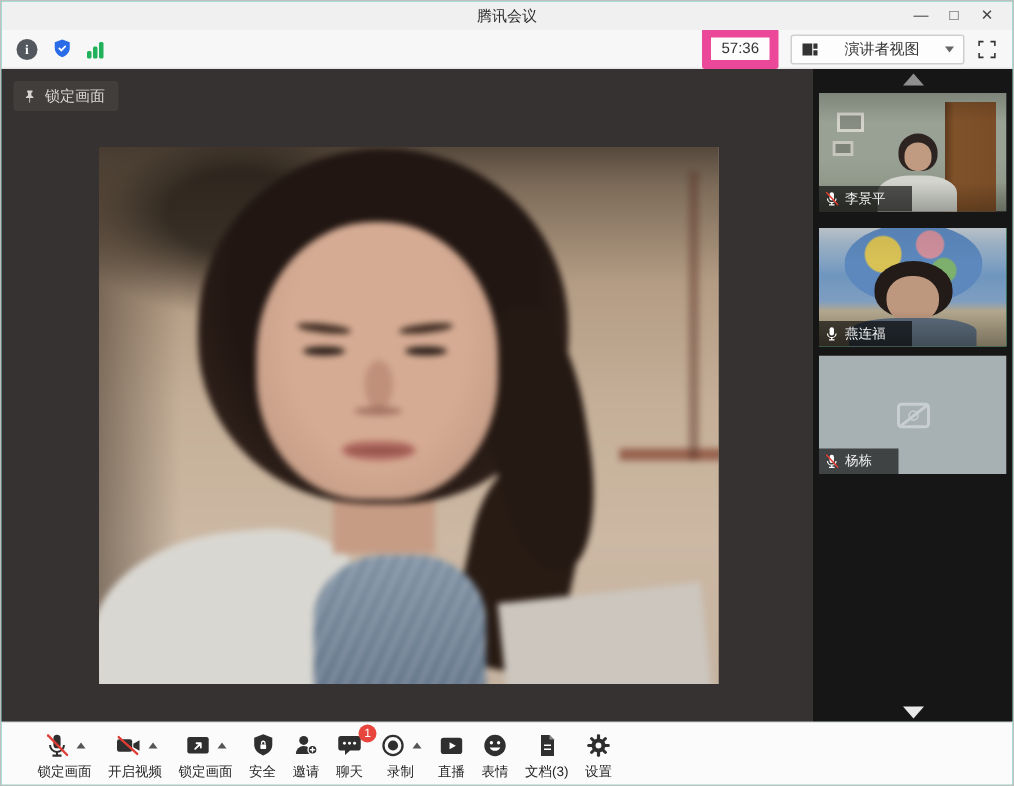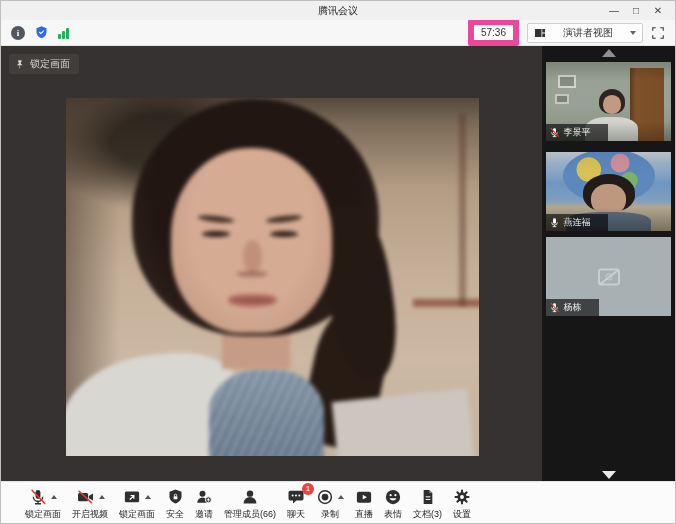--- a/index.html
+++ b/index.html
@@ -323,29 +323,20 @@
         <svg width="18" height="18" viewBox="0 0 24 24">
           <circle cx="10" cy="7.5" r="4" fill="#2f2f2f"></circle>
           <path d="M3 19.5a7 7 0 0114 0z" fill="#2f2f2f"></path>
           <circle cx="17.8" cy="15.8" r="4" fill="#2f2f2f" stroke="#fbfbfb" stroke-width="1.2"></circle>
           <path d="M17.8 14v3.6M16 15.8h3.6" stroke="#fff" stroke-width="1.3" stroke-linecap="round"></path>
         </svg>
       </div>
       <span class="tb-label">邀请</span>
     </div>
 
-    <div class="tb-item">
-      <div class="tb-row">
-        <svg width="18" height="18" viewBox="0 0 24 24">
-          <circle cx="12" cy="7.5" r="4.3" fill="#2f2f2f"></circle>
-          <path d="M3.5 20.5a8.5 8.5 0 0117 0z" fill="#2f2f2f"></path>
-        </svg>
-      </div>
-      <span class="tb-label">管理成员(66)</span>
-    </div>
 
     <div class="tb-item">
       <div class="tb-row">
         <svg width="18" height="18" viewBox="0 0 24 24">
           <path d="M4.5 3.5h15A2.5 2.5 0 0122 6v8a2.5 2.5 0 01-2.5 2.5h-7l-4.5 4v-4h-3.5A2.5 2.5 0 012 14V6a2.5 2.5 0 012.5-2.5z" fill="#2f2f2f"></path>
           <circle cx="7.5" cy="10" r="1.3" fill="#fff"></circle>
             <circle cx="12" cy="10" r="1.3" fill="#fff"></circle>
             <circle cx="16.5" cy="10" r="1.3" fill="#fff"></circle>
         </svg>
         <span class="chat-badge">1</span>

